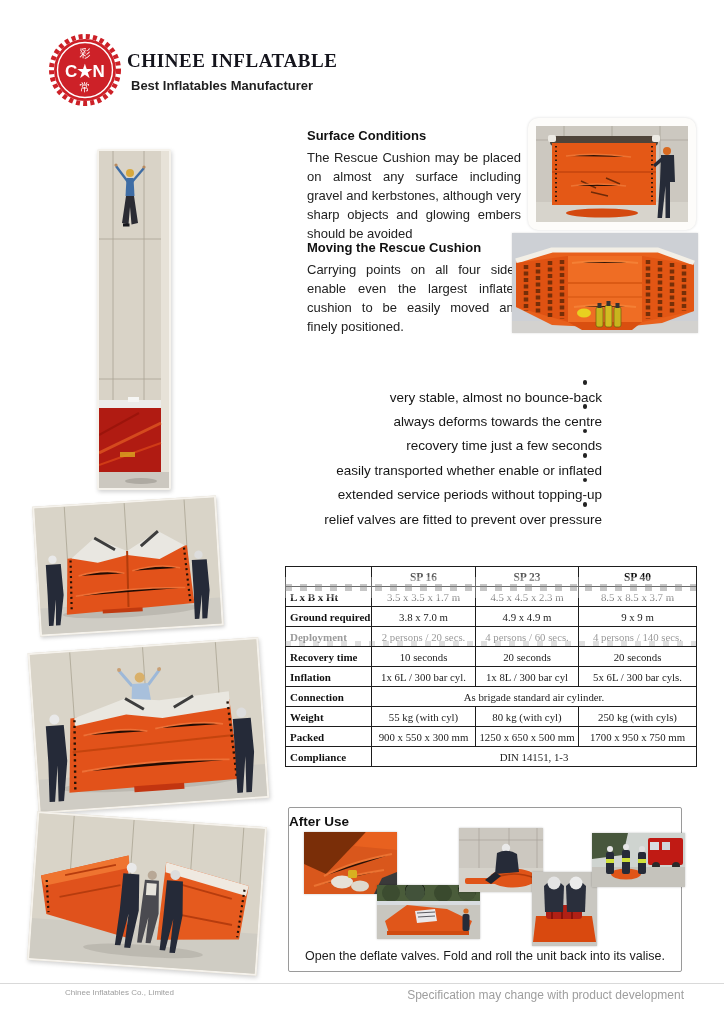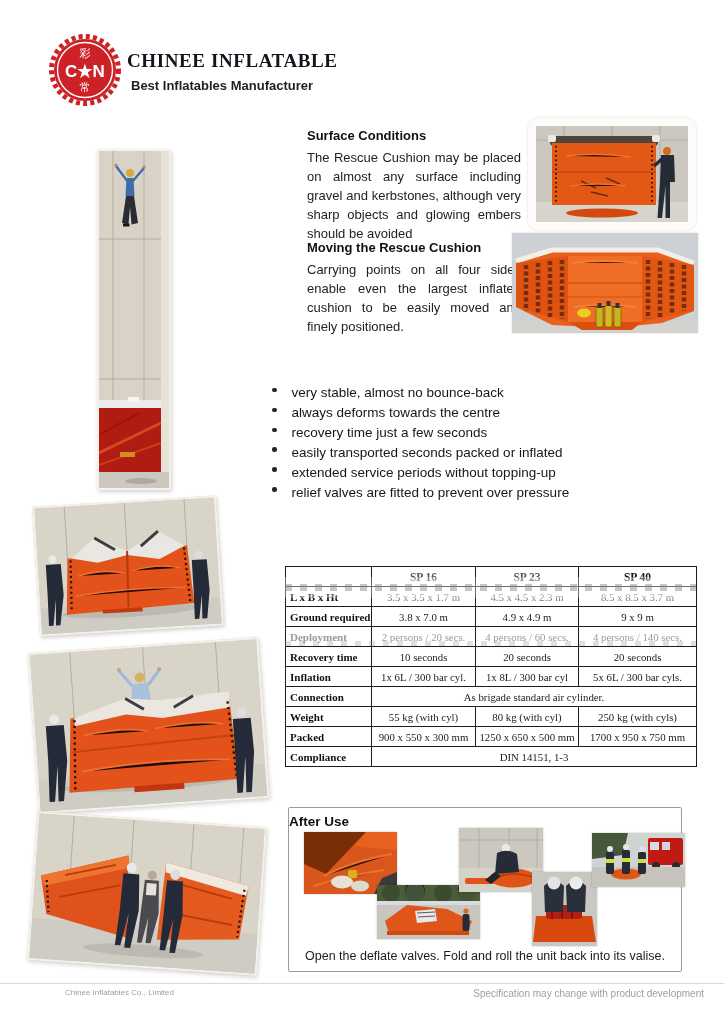--- a/index.html
+++ b/index.html
@@ -24,21 +24,21 @@
   .txt-section p{margin:0;font-size:13px;line-height:19px;text-align:justify;color:#222;}
 
   
   #photo-r1-frame{position:absolute;left:528px;top:118px;width:168px;height:112px;background:#fdfcfa;
         border-radius:10px;box-shadow:0 0 3px rgba(0,0,0,.14);}
   #photo-r1{position:absolute;left:8px;top:8px;width:152px;height:96px;}
   #photo-r2{position:absolute;left:512px;top:233px;width:186px;height:100px;box-shadow:0 0 2px rgba(0,0,0,.15);}
 
   
   #features-list{position:absolute;left:272px;top:383px;margin:0;padding:0;list-style:none;width:330px;}
-  #features-list li{display:flex;align-items:center;font-size:13.5px;line-height:19.9px;color:#161616;}
+  #features-list li{display:flex;align-items:flex-end;font-size:13.5px;line-height:19.9px;color:#161616;flex-direction:column;}
   #features-list .dot{width:4.5px;height:4.5px;border-radius:50%;background:#222;flex:0 0 auto;
         margin-right:15px;position:relative;top:-3px;}
 
   
   #photo-a{position:absolute;left:36px;top:501px;width:180px;height:126px;transform:rotate(-3.5deg);}
   #photo-b{position:absolute;left:33px;top:645px;width:227px;height:157px;transform:rotate(-4deg);}
   #photo-c{position:absolute;left:32px;top:819px;width:226px;height:145px;transform:rotate(4deg);}
 
   
   #spec-table-wrap{position:absolute;left:285px;top:566px;width:411px;}
@@ -65,21 +65,21 @@
   .au-photo{position:absolute;box-shadow:0 0 2px rgba(0,0,0,.25);background:#cfccc5;}
   #au-p1{left:15px;top:24px;width:93px;height:62px;}
   #au-p2{left:88px;top:77px;width:103px;height:54px;}
   #au-p3{left:170px;top:20px;width:84px;height:64px;}
   #au-p4{left:243px;top:64px;width:65px;height:74px;}
   #au-p5{left:303px;top:25px;width:93px;height:54px;}
 
   
   #footer-rule{position:absolute;left:0;top:983px;width:724px;height:1px;background:#d9d9d9;}
   #footer-left{position:absolute;left:65px;top:988px;font-size:8px;color:#9e9e9e;}
-  #footer-right{position:absolute;right:20px;top:988px;font-size:10px;color:#9e9e9e;}
+  #footer-right{position:absolute;right:40px;top:988px;font-size:12px;color:#9e9e9e;}
 </style>
 </head>
 <body>
 
 <div id="page">
 
   <svg id="logo" viewBox="0 0 74 74">
     <circle cx="37" cy="37" r="31" fill="#cd2128"></circle>
     <circle cx="37" cy="37" r="33.5" fill="none" stroke="#cd2128" stroke-width="5" stroke-dasharray="4 3.2"></circle>
     <circle cx="37" cy="37" r="27.5" fill="none" stroke="#ffffff" stroke-width="1.4"></circle>
@@ -194,21 +194,21 @@
       <li>
         <span class="dot"></span>
         <span>always deforms towards the centre</span>
       </li>
       <li>
         <span class="dot"></span>
         <span>recovery time just a few seconds</span>
       </li>
       <li>
         <span class="dot"></span>
-        <span>easily transported seconds packed or inflated</span>
+        <span>easily transported whether enable or inflated</span>
       </li>
       <li>
         <span class="dot"></span>
         <span>extended service periods without topping-up</span>
       </li>
       <li>
         <span class="dot"></span>
         <span>relief valves are fitted to prevent over pressure</span>
       </li>
     </ul>

